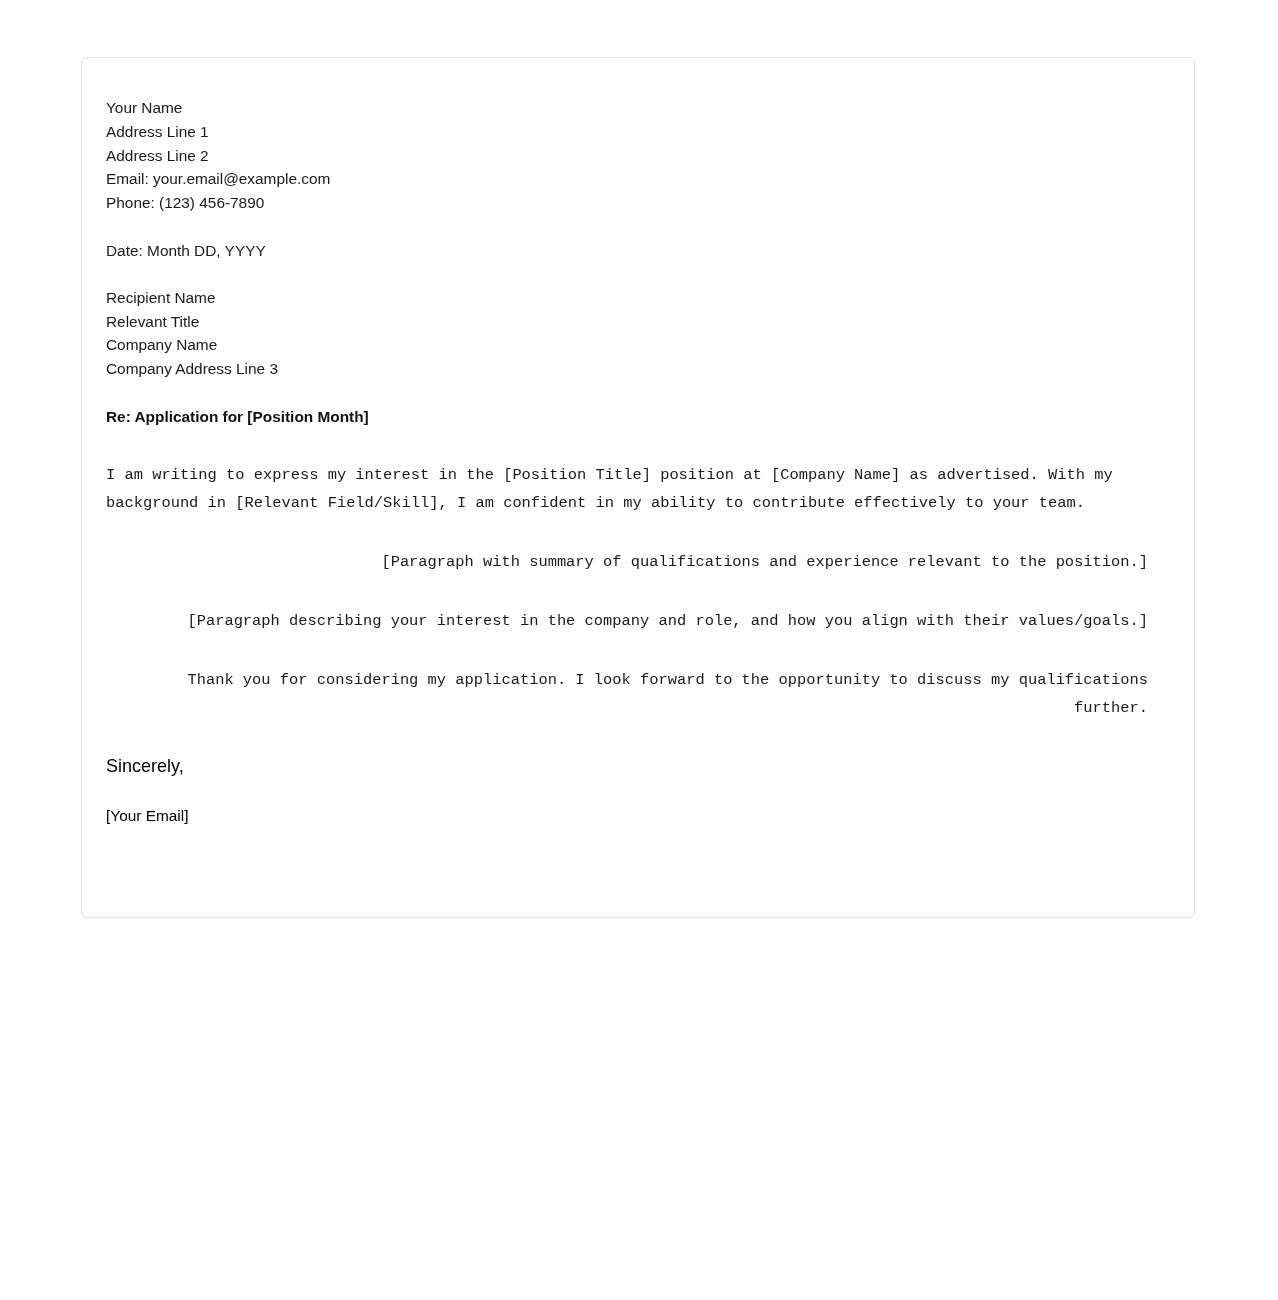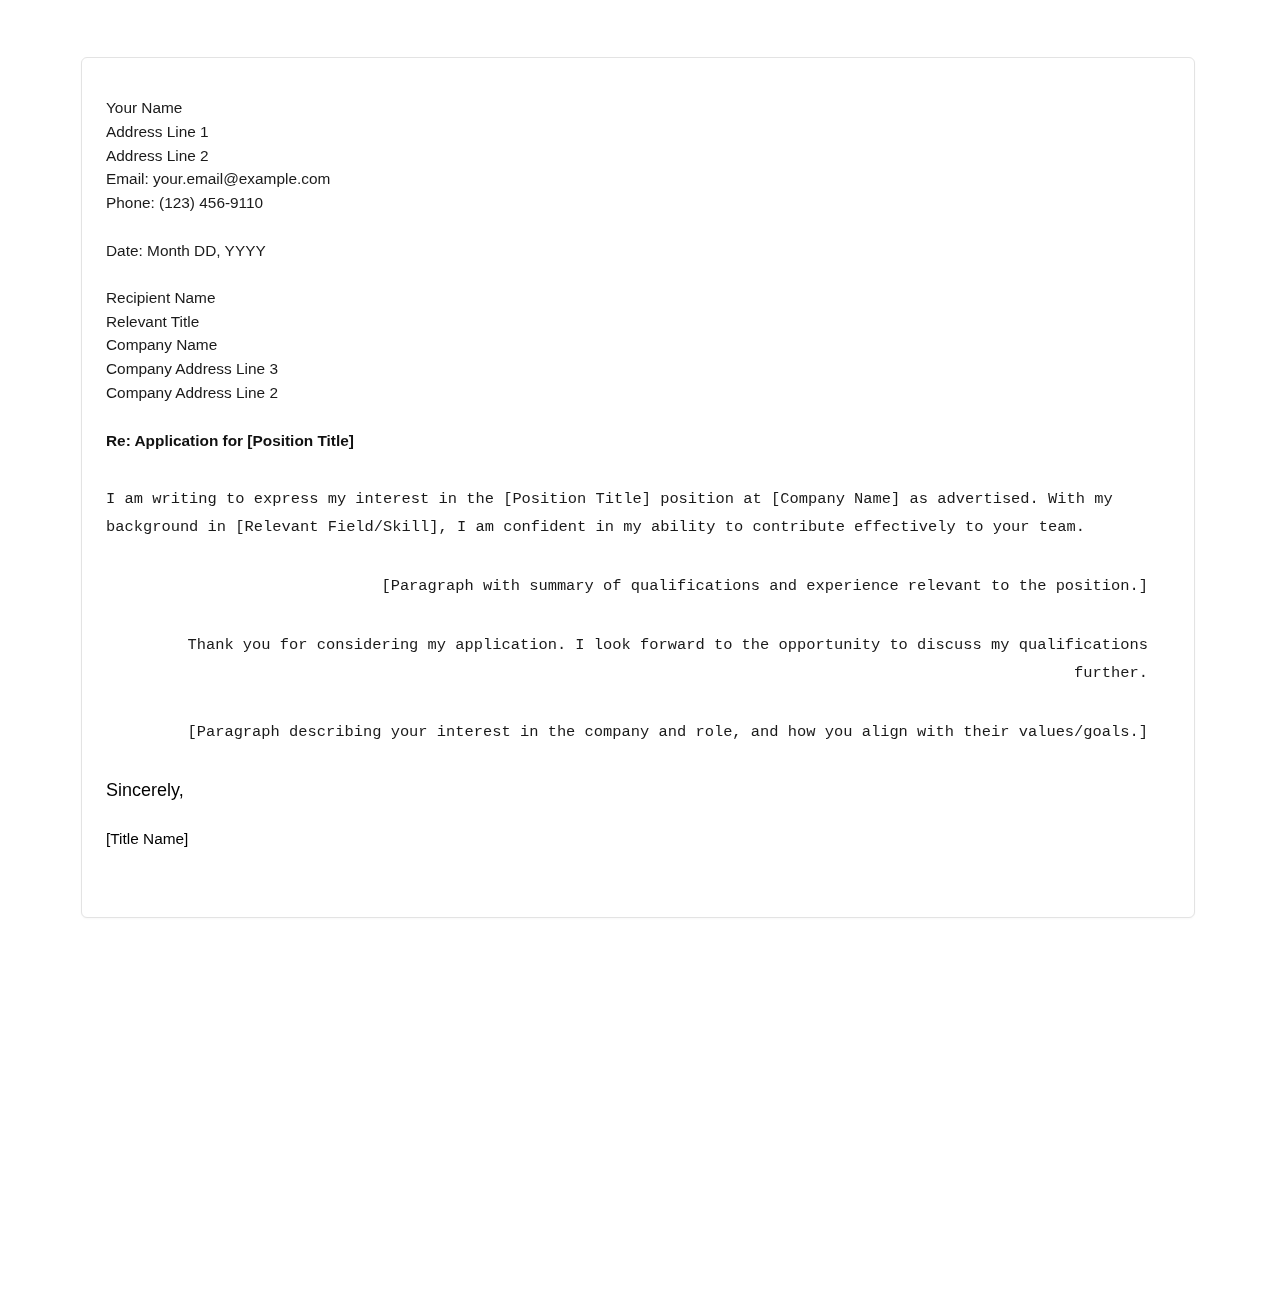--- a/index.html
+++ b/index.html
@@ -109,47 +109,46 @@
 <div class="page-wrap">
 
   <div class="letter-card">
     <div class="letter-inner">
 
       <div class="block sender-block">
         <div class="line">Your Name</div>
         <div class="line">Address Line 1</div>
         <div class="line">Address Line 2</div>
         <div class="line">Email: your.email@example.com</div>
-        <div class="line">Phone: (123) 456-9110</div>
+        <div class="line">Phone: (123) 456-7890</div>
       </div>
 
       <div class="spacer-sm"></div>
 
       <div class="block">
         <div class="line">Date: Month DD, YYYY</div>
       </div>
 
       <div class="spacer-md"></div>
 
       <div class="block">
         <div class="line">Recipient Name</div>
         <div class="line">Relevant Title</div>
         <div class="line">Company Name</div>
         <div class="line">Company Address Line 3</div>
-        <div class="line">Company Address Line 2</div>
       </div>
 
-      <div class="subject">Re: Application for [Position Title]</div>
+      <div class="subject">Re: Application for [Position Month]</div>
 
 
       <div class="para">I am writing to express my interest in the [Position Title] position at [Company Name] as advertised. With my background in [Relevant Field/Skill], I am confident in my ability to contribute effectively to your team.</div>
       <div class="para tight">[Paragraph with summary of qualifications and experience relevant to the position.]</div>
+      <div class="para tight">[Paragraph describing your interest in the company and role, and how you align with their values/goals.]</div>
       <div class="para tight">Thank you for considering my application. I look forward to the opportunity to discuss my qualifications further.</div>
-      <div class="para tight">[Paragraph describing your interest in the company and role, and how you align with their values/goals.]</div>
 
       <div class="closing">Sincerely,</div>
 
-      <div class="signature">[Title Name]</div>
+      <div class="signature">[Your Email]</div>
 
     </div>
   </div>
 
 </div>
 
 </body></html>

